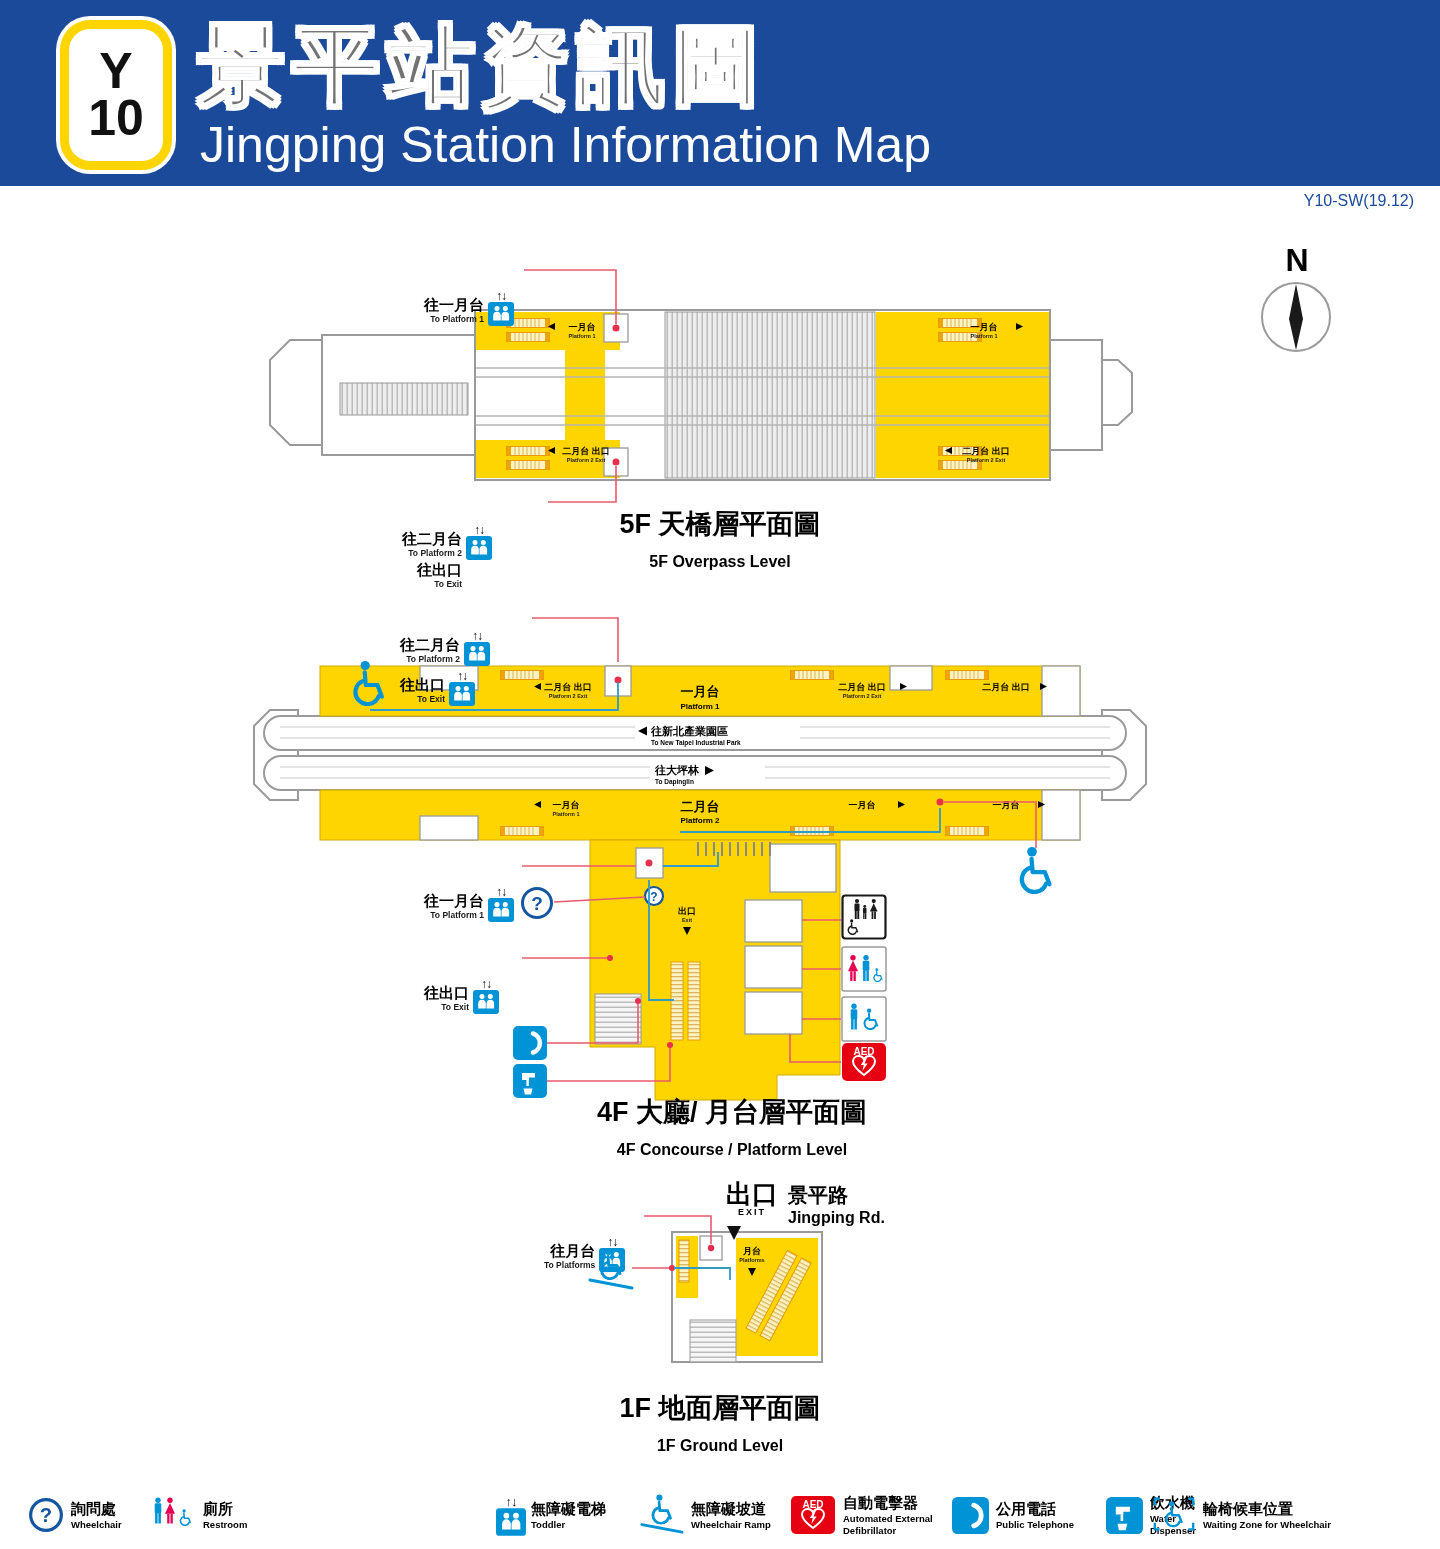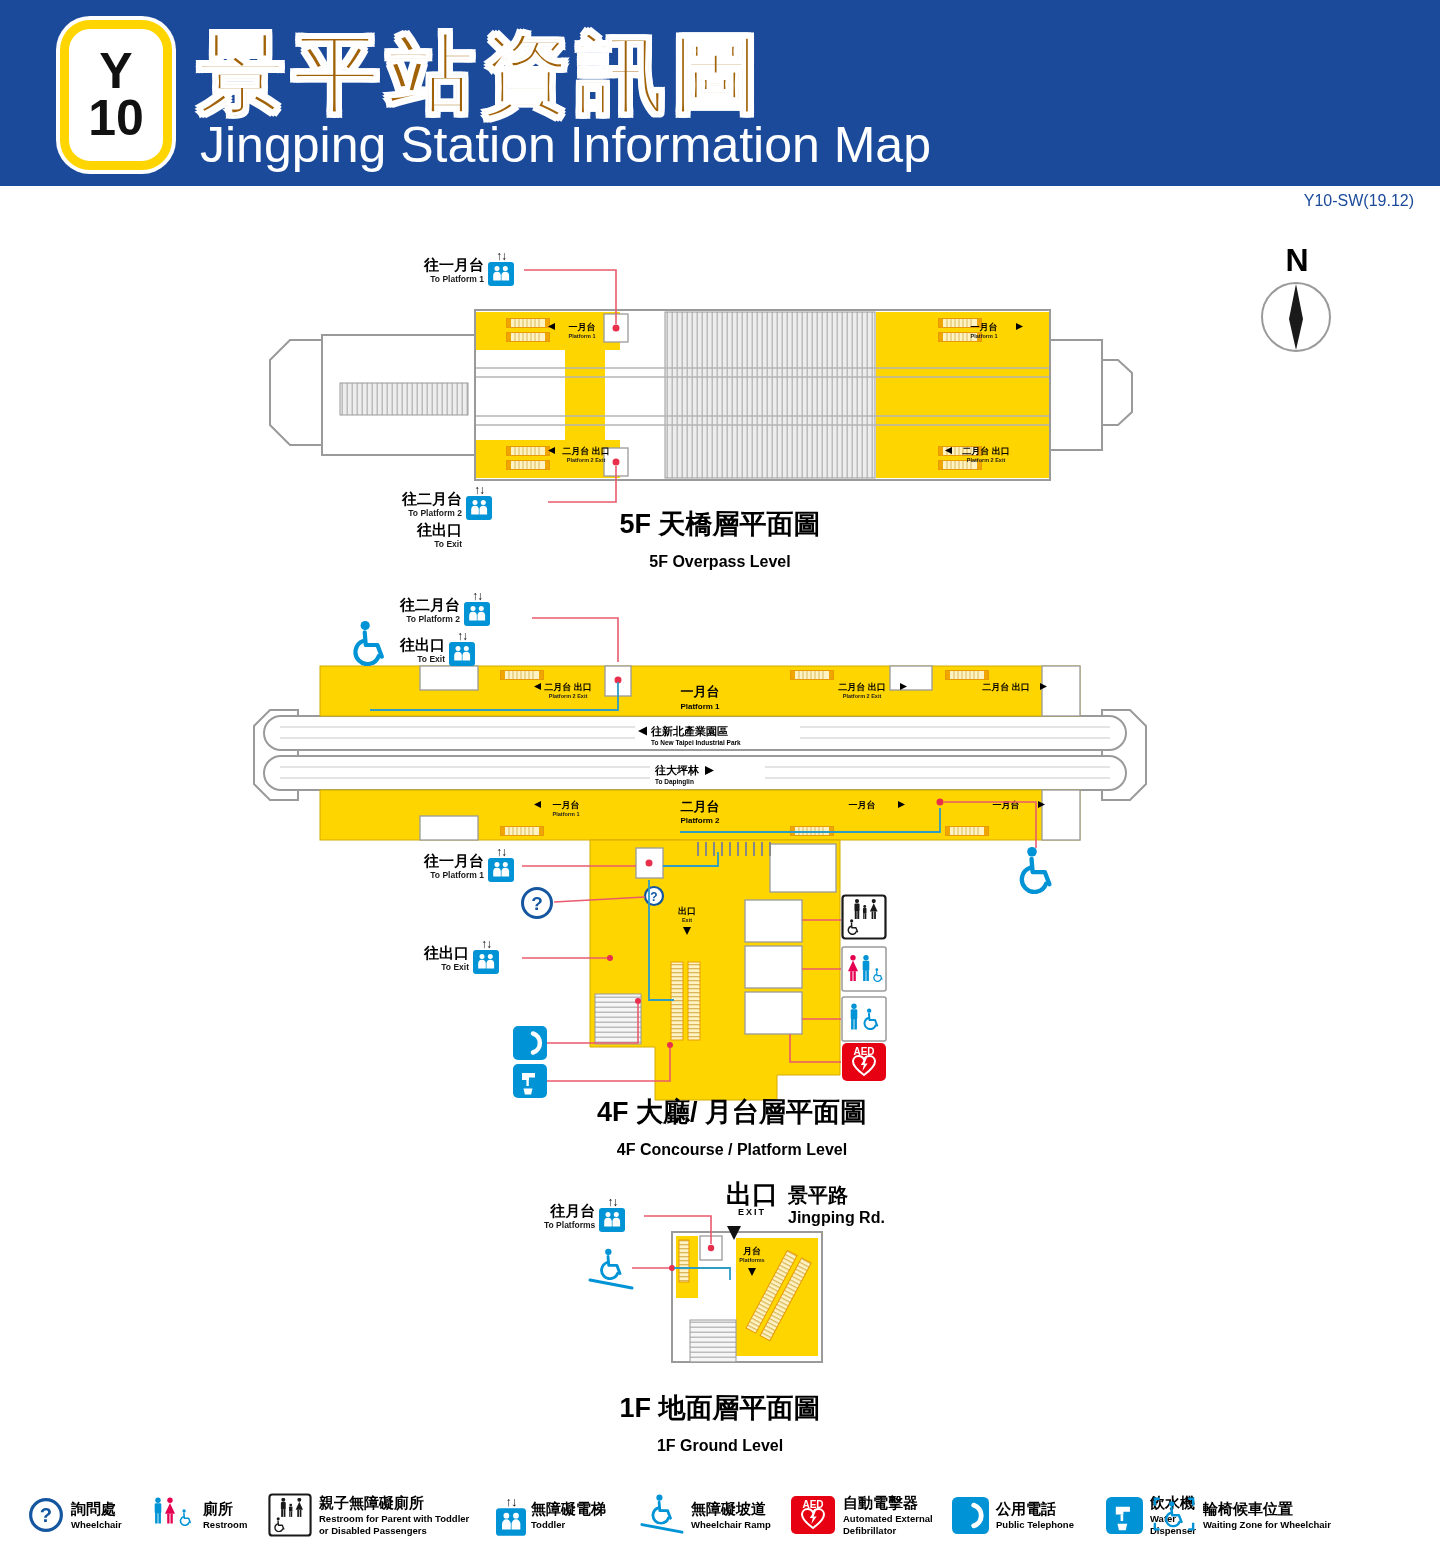--- a/index.html
+++ b/index.html
@@ -11,43 +11,43 @@
   text { font-family:"Liberation Sans","DejaVu Sans",sans-serif; }
 
   
   .header-band { position:absolute; left:0; top:0; width:1440px; height:186px; background:#1b4a9b; }
   .badge { position:absolute; left:60px; top:20px; width:112px; height:150px; background:#fff;
            border:9px solid #ffd500; border-radius:30px; box-shadow:0 0 0 4px #fff;
            display:flex; flex-direction:column; align-items:center; justify-content:center;
            font-weight:bold; color:#111; }
   .badge-letter { font-size:50px; line-height:0.95; }
   .badge-number { font-size:50px; line-height:0.95; }
-  .title-zh { position:absolute; left:198px; top:16px; font-size:86px; font-weight:bold; letter-spacing:9px;
-              color:#a16207; -webkit-text-stroke:1px #fff;
+  .title-zh { position:absolute; left:198px; top:8px; font-size:86px; font-weight:bold; letter-spacing:9px;
+              color:#737373; -webkit-text-stroke:1px #fff;
               text-shadow:-3px -3px 0 #fff,3px -3px 0 #fff,-3px 3px 0 #fff,3px 3px 0 #fff,
                           -3px 0 0 #fff,3px 0 0 #fff,0 -3px 0 #fff,0 3px 0 #fff; }
   .title-en { position:absolute; left:200px; top:116px; font-size:50px; font-weight:normal; color:#fff; }
   .version { position:absolute; top:192px; right:26px; font-size:16px; font-weight:normal; color:#1b4a9b; }
 
   
   .wall { fill:#fff; stroke:#9a9a9a; stroke-width:2; }
   .room { fill:#fff; stroke:#9a9a9a; stroke-width:1.3; }
   .yz   { fill:#ffd500; }
   .rdot { fill:#e8304d; }
   .rline { fill:none; stroke:#e95a6e; stroke-width:1.6; }
   .tline { fill:none; stroke:#2f9cc4; stroke-width:1.8; }
   .tiny   { font-size:9px;  font-weight:bold; fill:#000; text-anchor:middle; }
   .tinyen { font-size:5.5px; font-weight:bold; fill:#222; text-anchor:middle; }
   .plat   { font-size:13px; font-weight:bold; fill:#000; text-anchor:middle; }
   .platen { font-size:8px;  font-weight:bold; fill:#000; text-anchor:middle; }
   .dir    { font-size:11px; font-weight:bold; fill:#000; }
   .diren  { font-size:6.5px; font-weight:bold; fill:#000; }
 
   
-  .map-label { display:flex; align-items:flex-start; gap:4px; }
+  .map-label { display:flex; align-items:flex-start; gap:4px;margin-top:40px; }
   .lab-texts { display:flex; flex-direction:column; align-items:flex-end; text-align:right; padding-top:7px; }
   .zh { font-size:15px; font-weight:bold; color:#000; line-height:1.12; white-space:nowrap; }
   .en { font-size:8.5px; font-weight:bold; color:#1a1a1a; line-height:1.2; white-space:nowrap; }
   .elev { display:flex; flex-direction:column; align-items:center; width:26px; flex:0 0 auto; }
   .elev-arr { font-size:12px; font-weight:bold; line-height:1; letter-spacing:-1px; color:#000; }
   .elev-box { width:26px; height:24px; }
   .elev-lg .elev-arr { font-size:13px; }
   .elev-lg .elev-box { width:30px; height:28px; }
 
   .caption { text-align:center; color:#000; }
@@ -574,33 +574,20 @@
       <use href="#sym-man" x="3" y="2" width="10" height="27" style="color:#0093d5"></use>
       <use href="#sym-woman" x="14" y="2" width="12" height="27" style="color:#e60050"></use>
       <use href="#sym-wheelchair" x="27" y="14" width="17" height="17" style="color:#0093d5"></use>
     </svg>
     <div class="lg-text" style="width:66px">
       <div class="lg-zh">廁所</div>
       <div class="lg-en">Restroom</div>
     </div>
   </div>
 
-  <div class="legend-item" style="left:268px">
-    <svg width="44" height="44" viewBox="0 0 46 46">
-      <rect x="1.5" y="1.5" width="43" height="43" rx="3" fill="#fff" stroke="#1a1a1a" stroke-width="2.2"></rect>
-      <use href="#sym-man" x="12" y="5" width="8" height="20" style="color:#1a1a1a"></use>
-      <use href="#sym-man" x="21" y="11" width="5.5" height="14" style="color:#1a1a1a"></use>
-      <use href="#sym-woman" x="28" y="5" width="9.5" height="20" style="color:#1a1a1a"></use>
-      <use href="#sym-wheelchair" x="4" y="25" width="16" height="16" style="color:#1a1a1a"></use>
-    </svg>
-    <div class="lg-text" style="width:162px">
-      <div class="lg-zh">親子無障礙廁所</div>
-      <div class="lg-en">Restroom for Parent with Toddler or Disabled Passengers</div>
-    </div>
-  </div>
 
   <div class="legend-item" style="left:498px">
     <span class="elev elev-lg">
       <span class="elev-arr">↑↓</span>
       <svg class="elev-box" viewBox="0 0 26 24">
           <rect width="26" height="24" rx="3" fill="#0093d5"></rect>
           <g fill="#fff">
             <circle cx="9" cy="6.5" r="2.5"></circle>
             <path d="M5.2,18.5 v-5 a3.8,3.8 0 0 1 7.6,0 v5 z"></path>
             <circle cx="17.3" cy="6.5" r="2.5"></circle>

